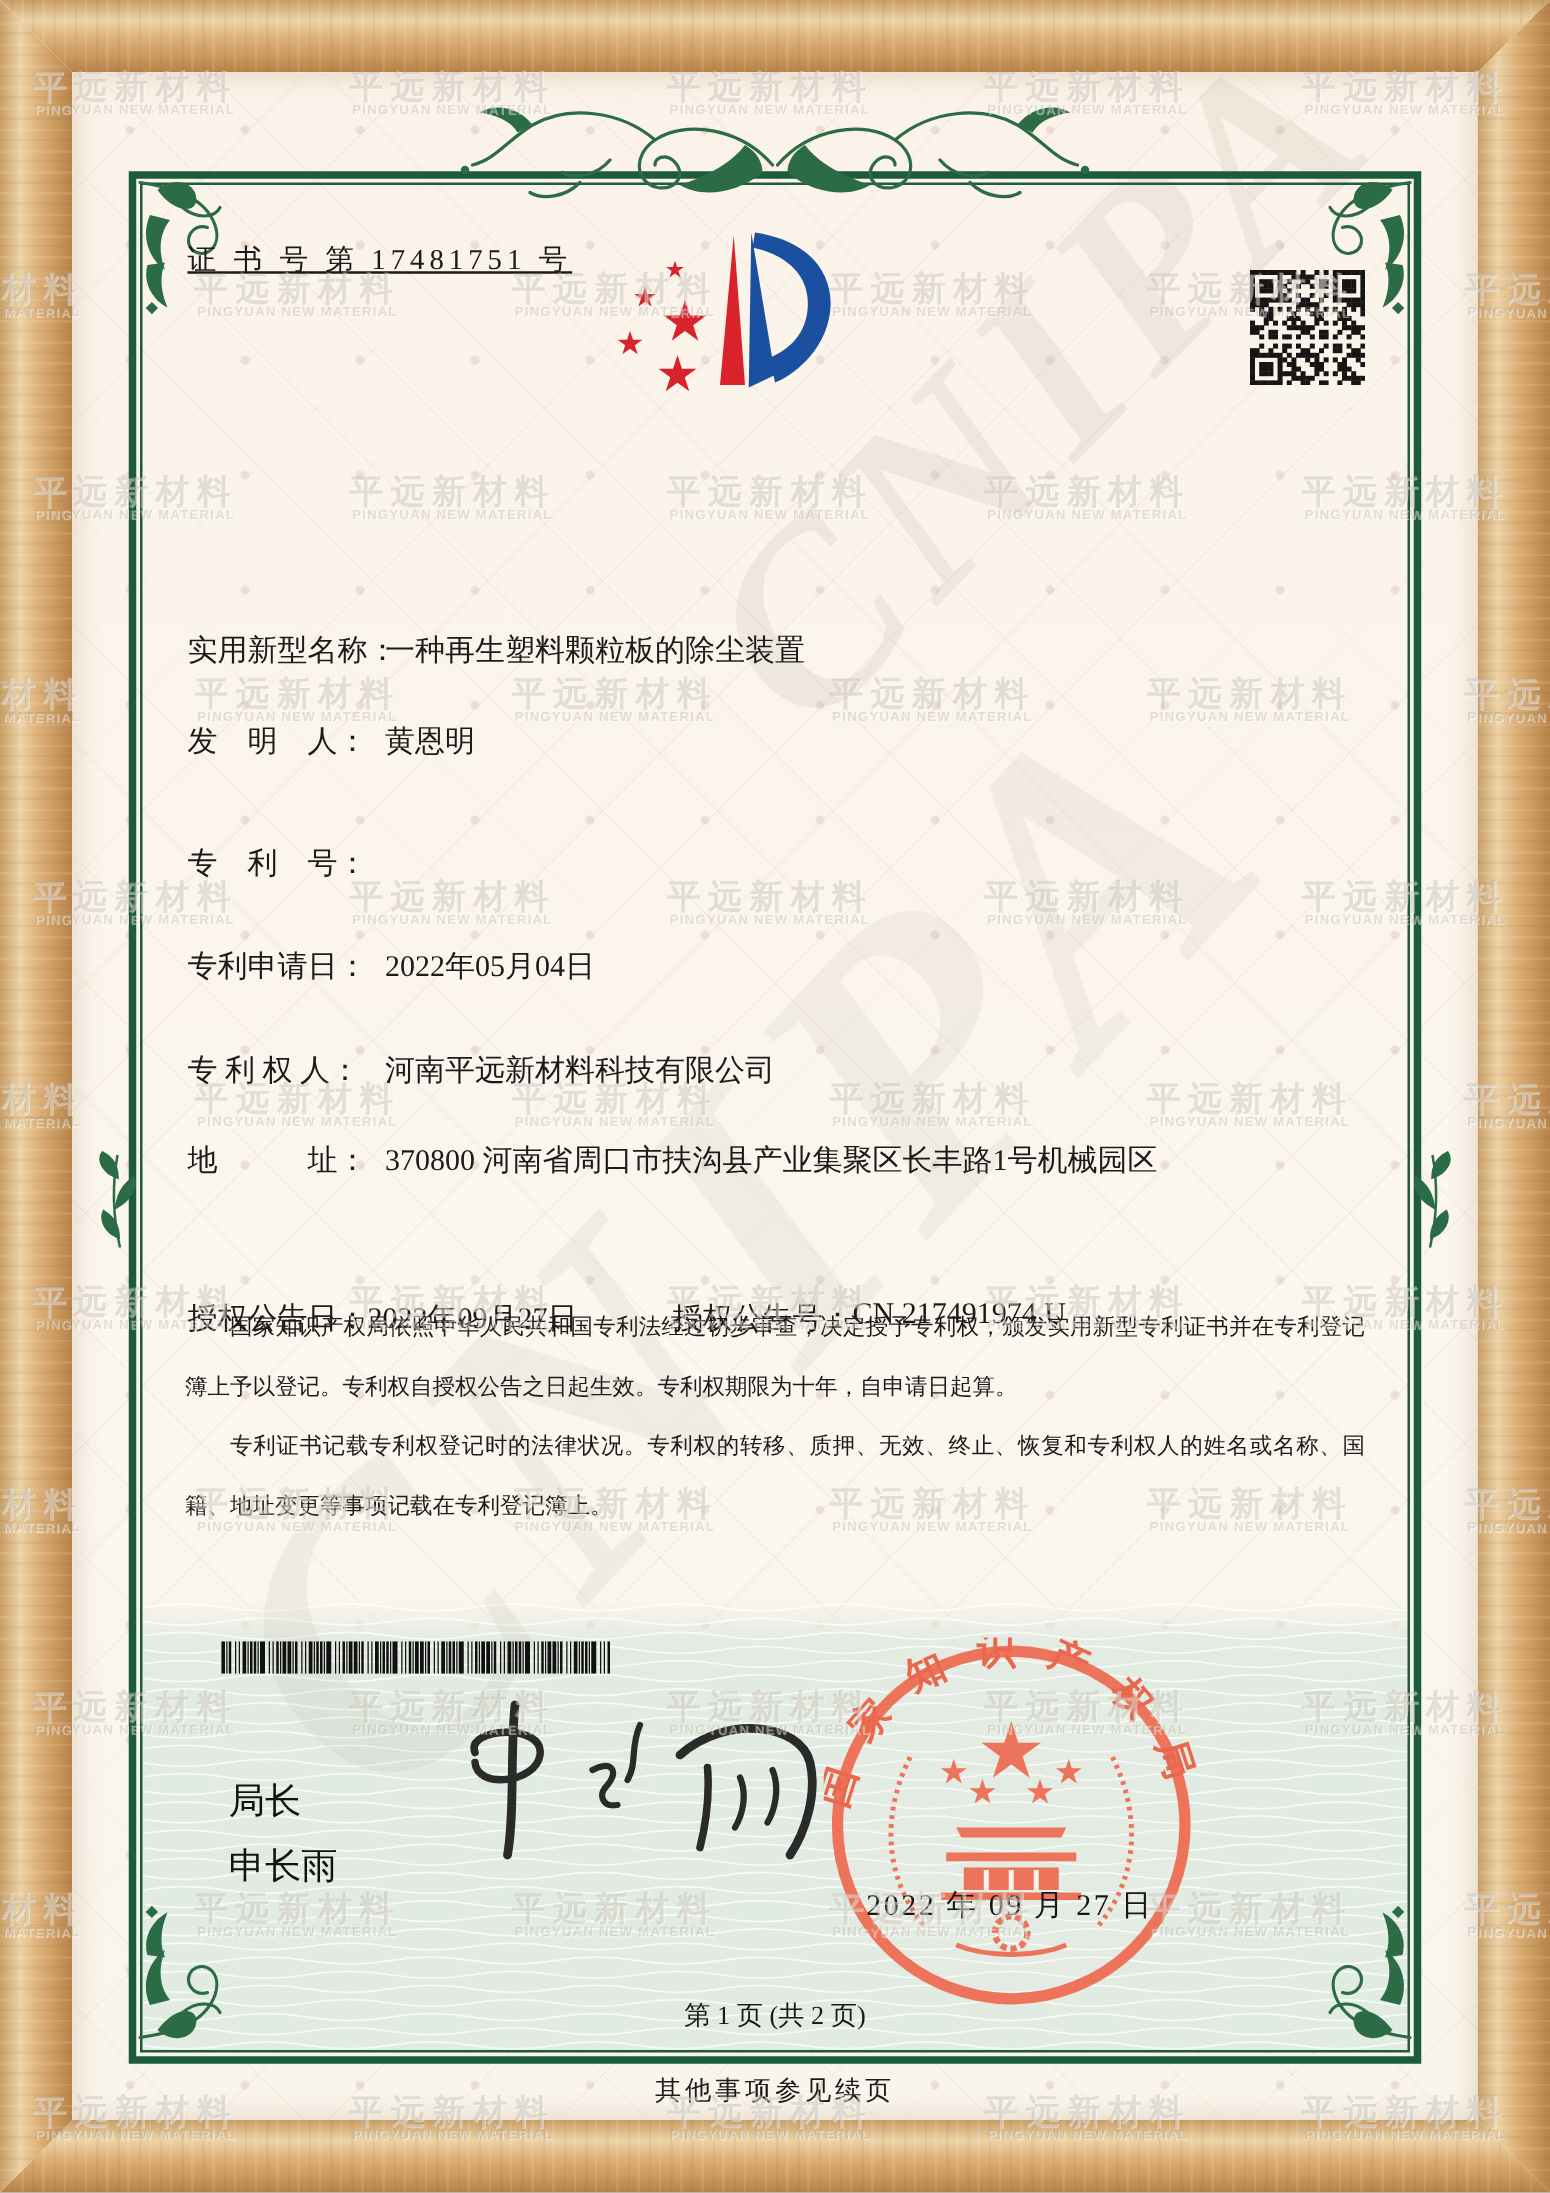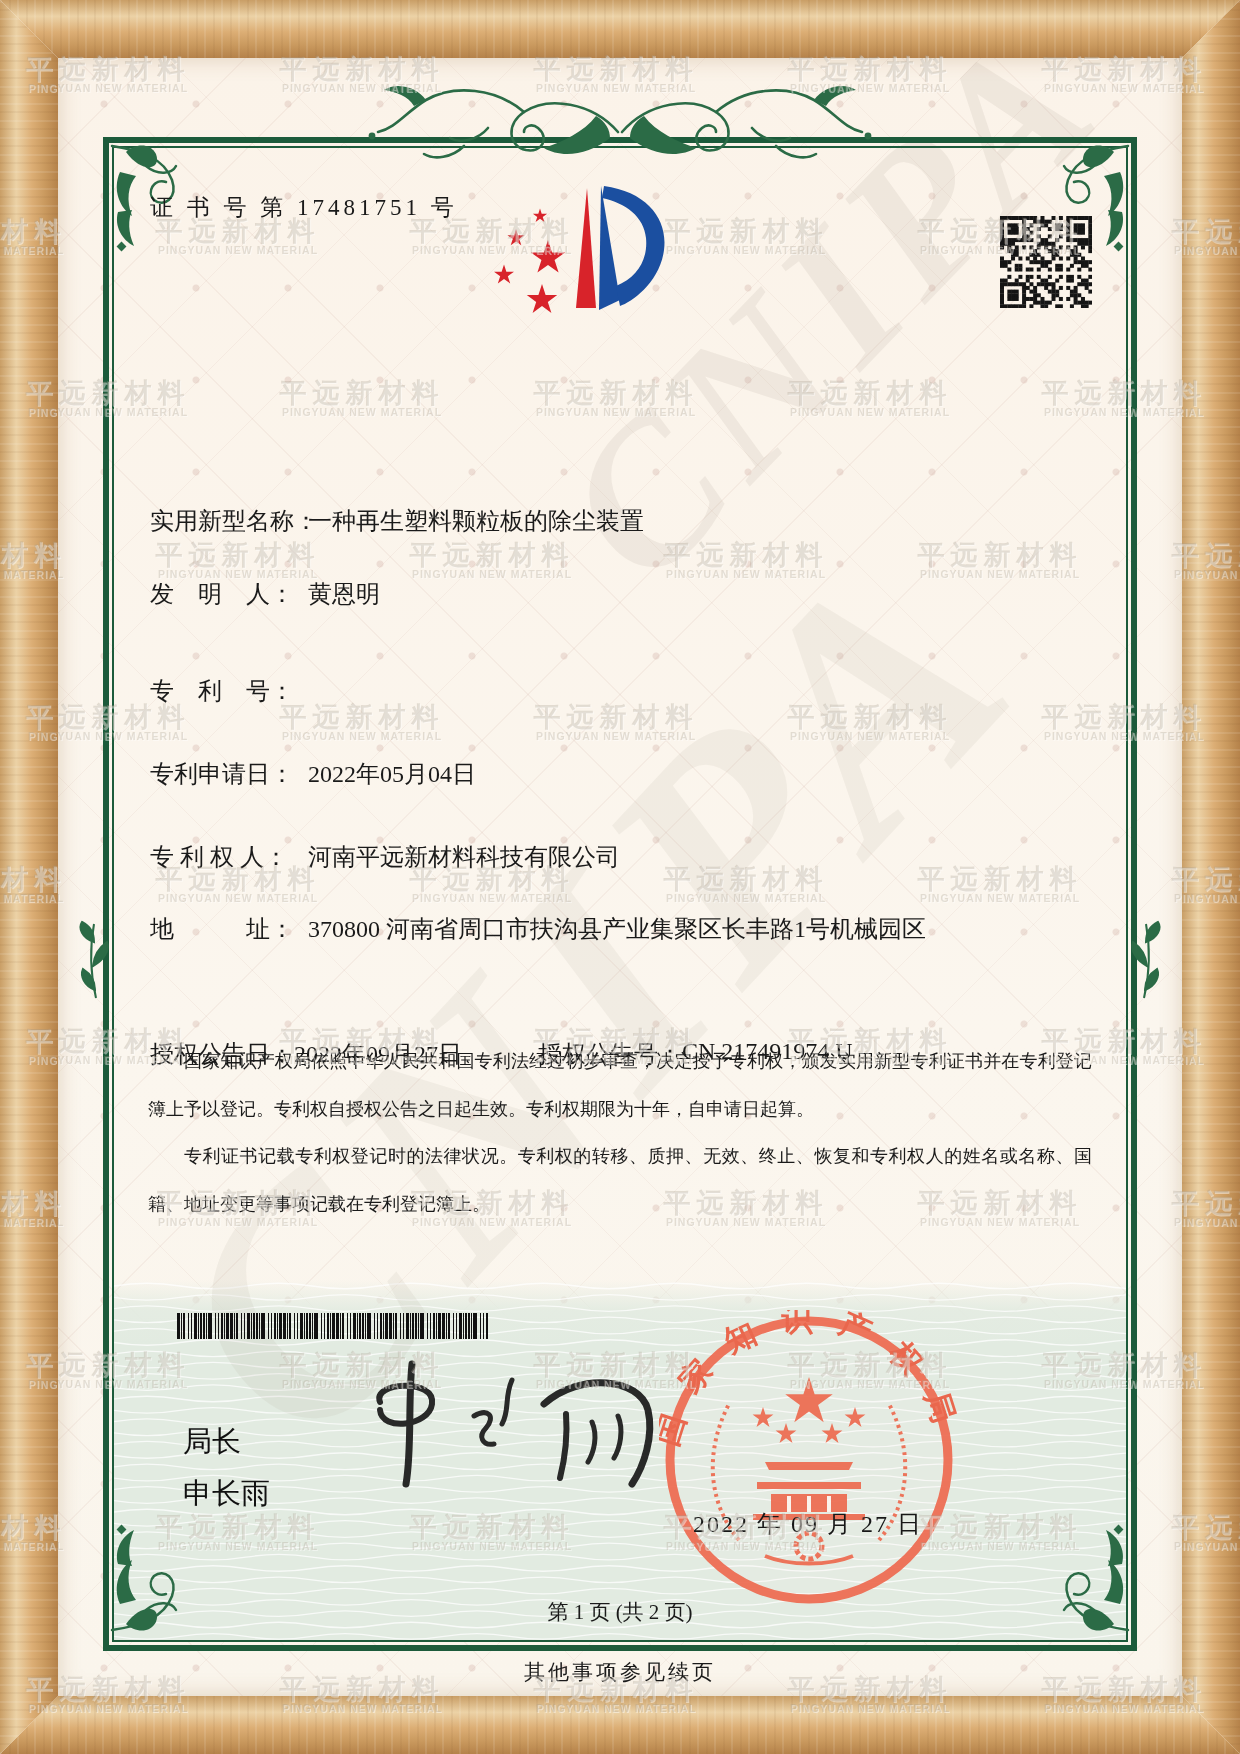--- a/index.html
+++ b/index.html
@@ -43,21 +43,21 @@
     text-shadow:1px 1px 0 rgba(255,255,255,.45);}
   .wm .l1{font-size:27px;font-weight:bold;letter-spacing:6px;line-height:26px;}
   .wm .l2{font-size:10.5px;font-weight:bold;letter-spacing:1px;line-height:13px;}
   .cnipa{position:absolute;z-index:2;font-style:italic;font-weight:bold;
     color:rgba(178,168,154,.16);transform-origin:left center;pointer-events:none;
     font-family:"Liberation Serif",serif;}
   #cnipa1{left:600px;top:430px;font-size:200px;letter-spacing:14px;transform:rotate(-46deg);}
   #cnipa2{left:230px;top:1200px;font-size:320px;letter-spacing:22px;transform:rotate(-47deg);color:rgba(178,168,154,.13);}
   
   .ct{position:absolute;z-index:4;color:#1a1a1a;}
-  #cert-no{left:150px;top:192px;font-size:23px;letter-spacing:4px;}
+  #cert-no{left:150px;top:192px;font-size:23px;letter-spacing:4px;text-decoration:underline;}
   #logo{left:468px;top:172px;}
   #qr{left:1000px;top:216px;}
   #title{left:0;top:338px;width:1240px;text-align:center;font-size:46px;font-weight:bold;letter-spacing:12px;}
   #fields{left:150px;top:505px;width:880px;font-size:24px;}
   .frow{position:absolute;left:0;display:flex;width:880px;line-height:33px;}
   .fl{white-space:pre;width:158px;flex:0 0 158px;}
   .fv{flex:1;}
   .fr0{top:0}.fr1{top:73px}.fr2{top:170px}.fr3{top:253px}.fr4{top:336px}.fr5{top:408px}
   #grant-row{left:150px;top:1038px;width:940px;font-size:24px;display:flex;}
   #grant-row .pair2{margin-left:76px;}

